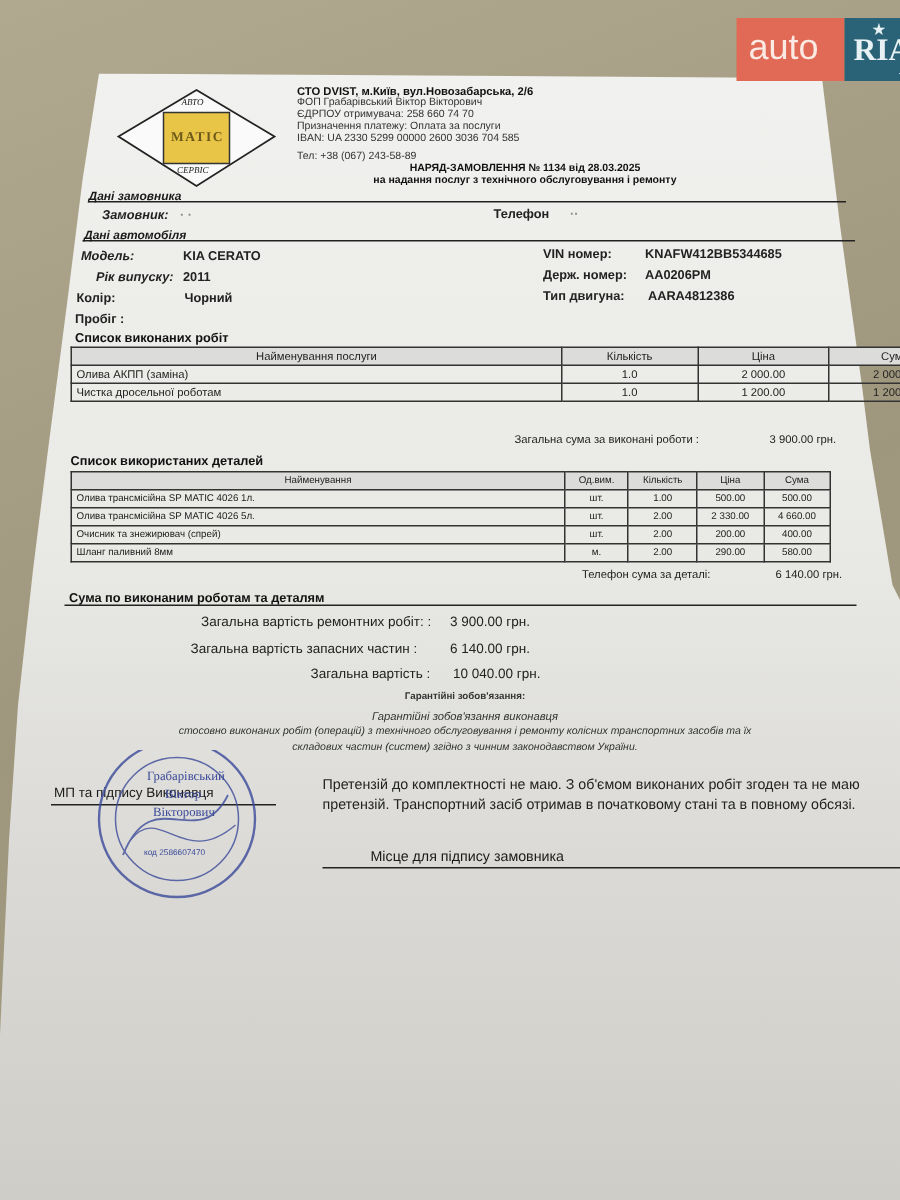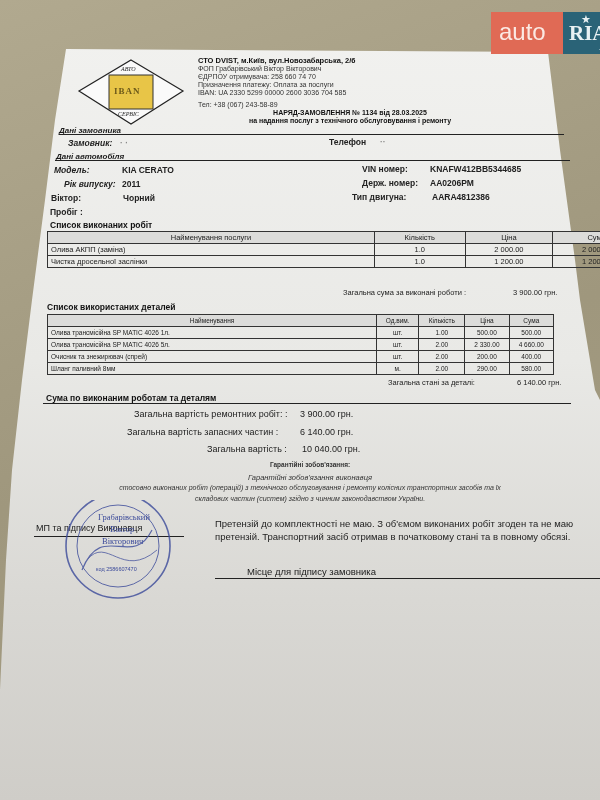--- a/index.html
+++ b/index.html
@@ -43,21 +43,21 @@
     <span class="abs" style="left:36px;top:32px;color:#cfe2e7;font-size:7px;font-style:italic;">.com</span>
   </div>
 </div>
 
 <div class="abs logo">
   <svg width="110" height="70" viewBox="0 0 110 70">
     <polygon points="55,2 107,33 55,66 3,33" fill="#fafafa" stroke="#222" stroke-width="1.2"></polygon>
     <rect x="33" y="17" width="44" height="34" fill="#e8c547" stroke="#333" stroke-width="1"></rect>
   </svg>
   <span class="abs" style="left:45px;top:8px;font-size:6px;font-style:italic;font-family:'Liberation Serif',serif;">АВТО</span>
-  <span class="abs" style="left:38px;top:28px;font-size:9px;font-weight:bold;font-family:'Liberation Serif',serif;letter-spacing:1px;color:#6d5a1a;">IBAN</span>
+  <span class="abs" style="left:38px;top:28px;font-size:9px;font-weight:bold;font-family:'Liberation Serif',serif;letter-spacing:1px;color:#6d5a1a;">MATIC</span>
   <span class="abs" style="left:42px;top:53px;font-size:6px;font-style:italic;font-family:'Liberation Serif',serif;">СЕРВІС</span>
 </div>
 
 <div class="abs hdr">
   <div class="title">СТО DVIST, м.Київ, вул.Новозабарська, 2/6</div>
   <div>ФОП Грабарівський Віктор Вікторович</div>
   <div>ЄДРПОУ отримувача: 258 660 74 70</div>
   <div>Призначення платежу: Оплата за послуги</div>
   <div>IBAN: UA 2330 5299 00000 2600 3036 704 585</div>
   <div style="margin-top:4px">Тел: +38 (067) 243-58-89</div>
@@ -74,47 +74,47 @@
 <span class="abs val" style="left:120px;top:138px;color:#888;">· ·</span>
 <span class="abs lbl" style="left:329px;top:137px;font-style:normal;">Телефон</span>
 <span class="abs val" style="left:380px;top:137px;color:#888;">··</span>
 
 <span class="abs sec" style="left:56px;top:152px;">Дані автомобіля</span>
 <div class="hline" style="left:55px;top:160px;width:515px;"></div>
 <span class="abs lbl" style="left:54px;top:165px;">Модель:</span>
 <span class="abs val" style="left:122px;top:165px;">KIA CERATO</span>
 <span class="abs lbl" style="left:64px;top:179px;">Рік випуску:</span>
 <span class="abs val" style="left:122px;top:179px;">2011</span>
-<span class="abs lbl" style="left:51px;top:193px;font-style:normal;">Віктор:</span>
+<span class="abs lbl" style="left:51px;top:193px;font-style:normal;">Колір:</span>
 <span class="abs val" style="left:123px;top:193px;">Чорний</span>
 <span class="abs lbl" style="left:50px;top:207px;font-style:normal;">Пробіг :</span>
 <span class="abs lbl" style="left:362px;top:164px;font-style:normal;">VIN номер:</span>
 <span class="abs val" style="left:430px;top:164px;">KNAFW412BB5344685</span>
 <span class="abs lbl" style="left:362px;top:178px;font-style:normal;">Держ. номер:</span>
 <span class="abs val" style="left:430px;top:178px;">AA0206PM</span>
-<span class="abs lbl" style="left:352px;top:192px;font-style:normal;">Тип двигуна:</span>
+<span class="abs lbl" style="left:362px;top:192px;font-style:normal;">Тип двигуна:</span>
 <span class="abs val" style="left:432px;top:192px;">AARA4812386</span>
 
 <span class="abs sechead" style="left:50px;top:220px;">Список виконаних робіт</span>
 <table style="left:47px;top:231px;width:594px;">
   <tbody>
       <tr>
     <th style="width:320px">Найменування послуги</th>
     <th>Кількість</th>
     <th>Ціна</th>
     <th>Сума</th>
   </tr>
   <tr>
     <td>Олива АКПП (заміна)</td>
     <td class="c">1.0</td>
     <td class="c">2 000.00</td>
     <td class="c">2 000.00</td>
   </tr>
   <tr>
-    <td>Чистка дросельної заслінки</td>
+    <td>Чистка дросельної роботам</td>
     <td class="c">1.0</td>
     <td class="c">1 200.00</td>
     <td class="c">1 200.00</td>
   </tr>
 </tbody>
   </table>
 <span class="abs tot" style="left:343px;top:288px;">Загальна сума за виконані роботи :</span>
 <span class="abs tot" style="left:513px;top:288px;">3 900.00  грн.</span>
 
 <span class="abs sechead" style="left:47px;top:302px;">Список використаних деталей</span>
@@ -150,21 +150,21 @@
   </tr>
   <tr>
     <td>Шланг паливний 8мм</td>
     <td class="c">м.</td>
     <td class="c">2.00</td>
     <td class="c">290.00</td>
     <td class="c">580.00</td>
   </tr>
 </tbody>
   </table>
-<span class="abs tot" style="left:388px;top:378px;">Загальна стані за деталі:</span>
+<span class="abs tot" style="left:388px;top:378px;">Телефон сума за деталі:</span>
 <span class="abs tot" style="left:517px;top:378px;">6 140.00 грн.</span>
 
 <span class="abs sechead" style="left:46px;top:393px;">Сума по виконаним роботам та деталям</span>
 <div class="hline" style="left:43px;top:403px;width:528px;"></div>
 <span class="abs sumrow" style="left:134px;top:409px;">Загальна вартість ремонтних робіт: :</span>
 <span class="abs sumrow" style="left:300px;top:409px;">3 900.00 грн.</span>
 <span class="abs sumrow" style="left:127px;top:427px;">Загальна вартість запасних частин  :</span>
 <span class="abs sumrow" style="left:300px;top:427px;">6 140.00 грн.</span>
 <span class="abs sumrow" style="left:207px;top:444px;">Загальна вартість :</span>
 <span class="abs sumrow" style="left:302px;top:444px;">10 040.00  грн.</span>

